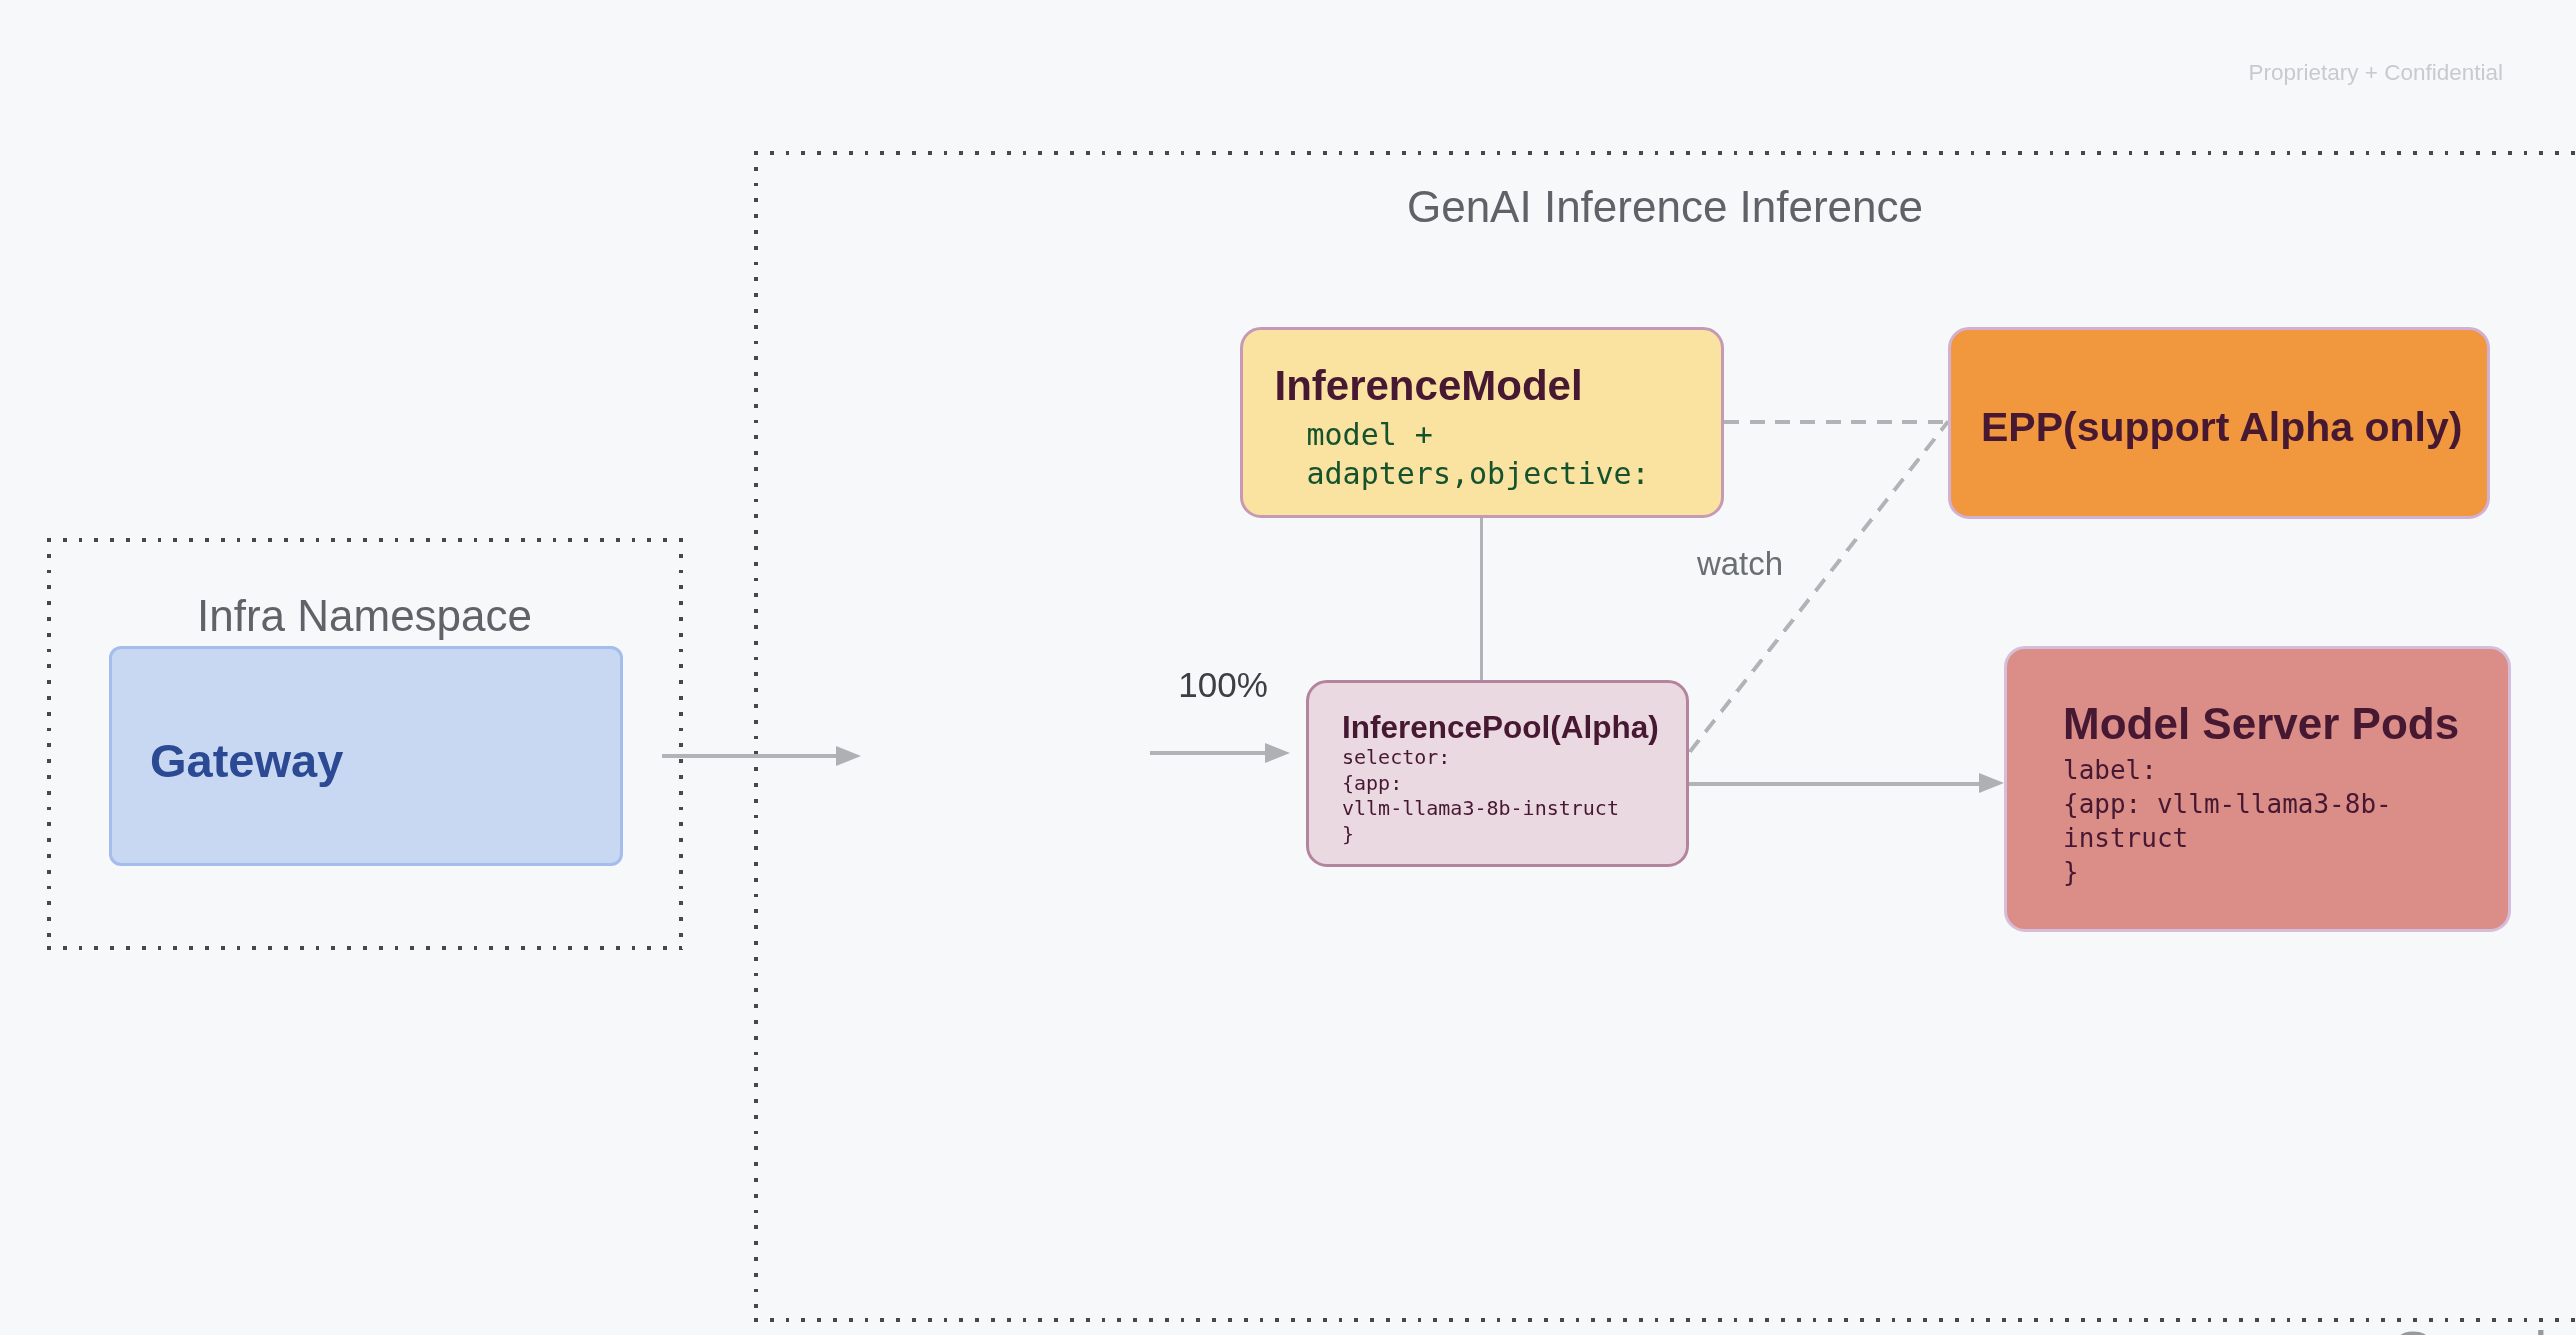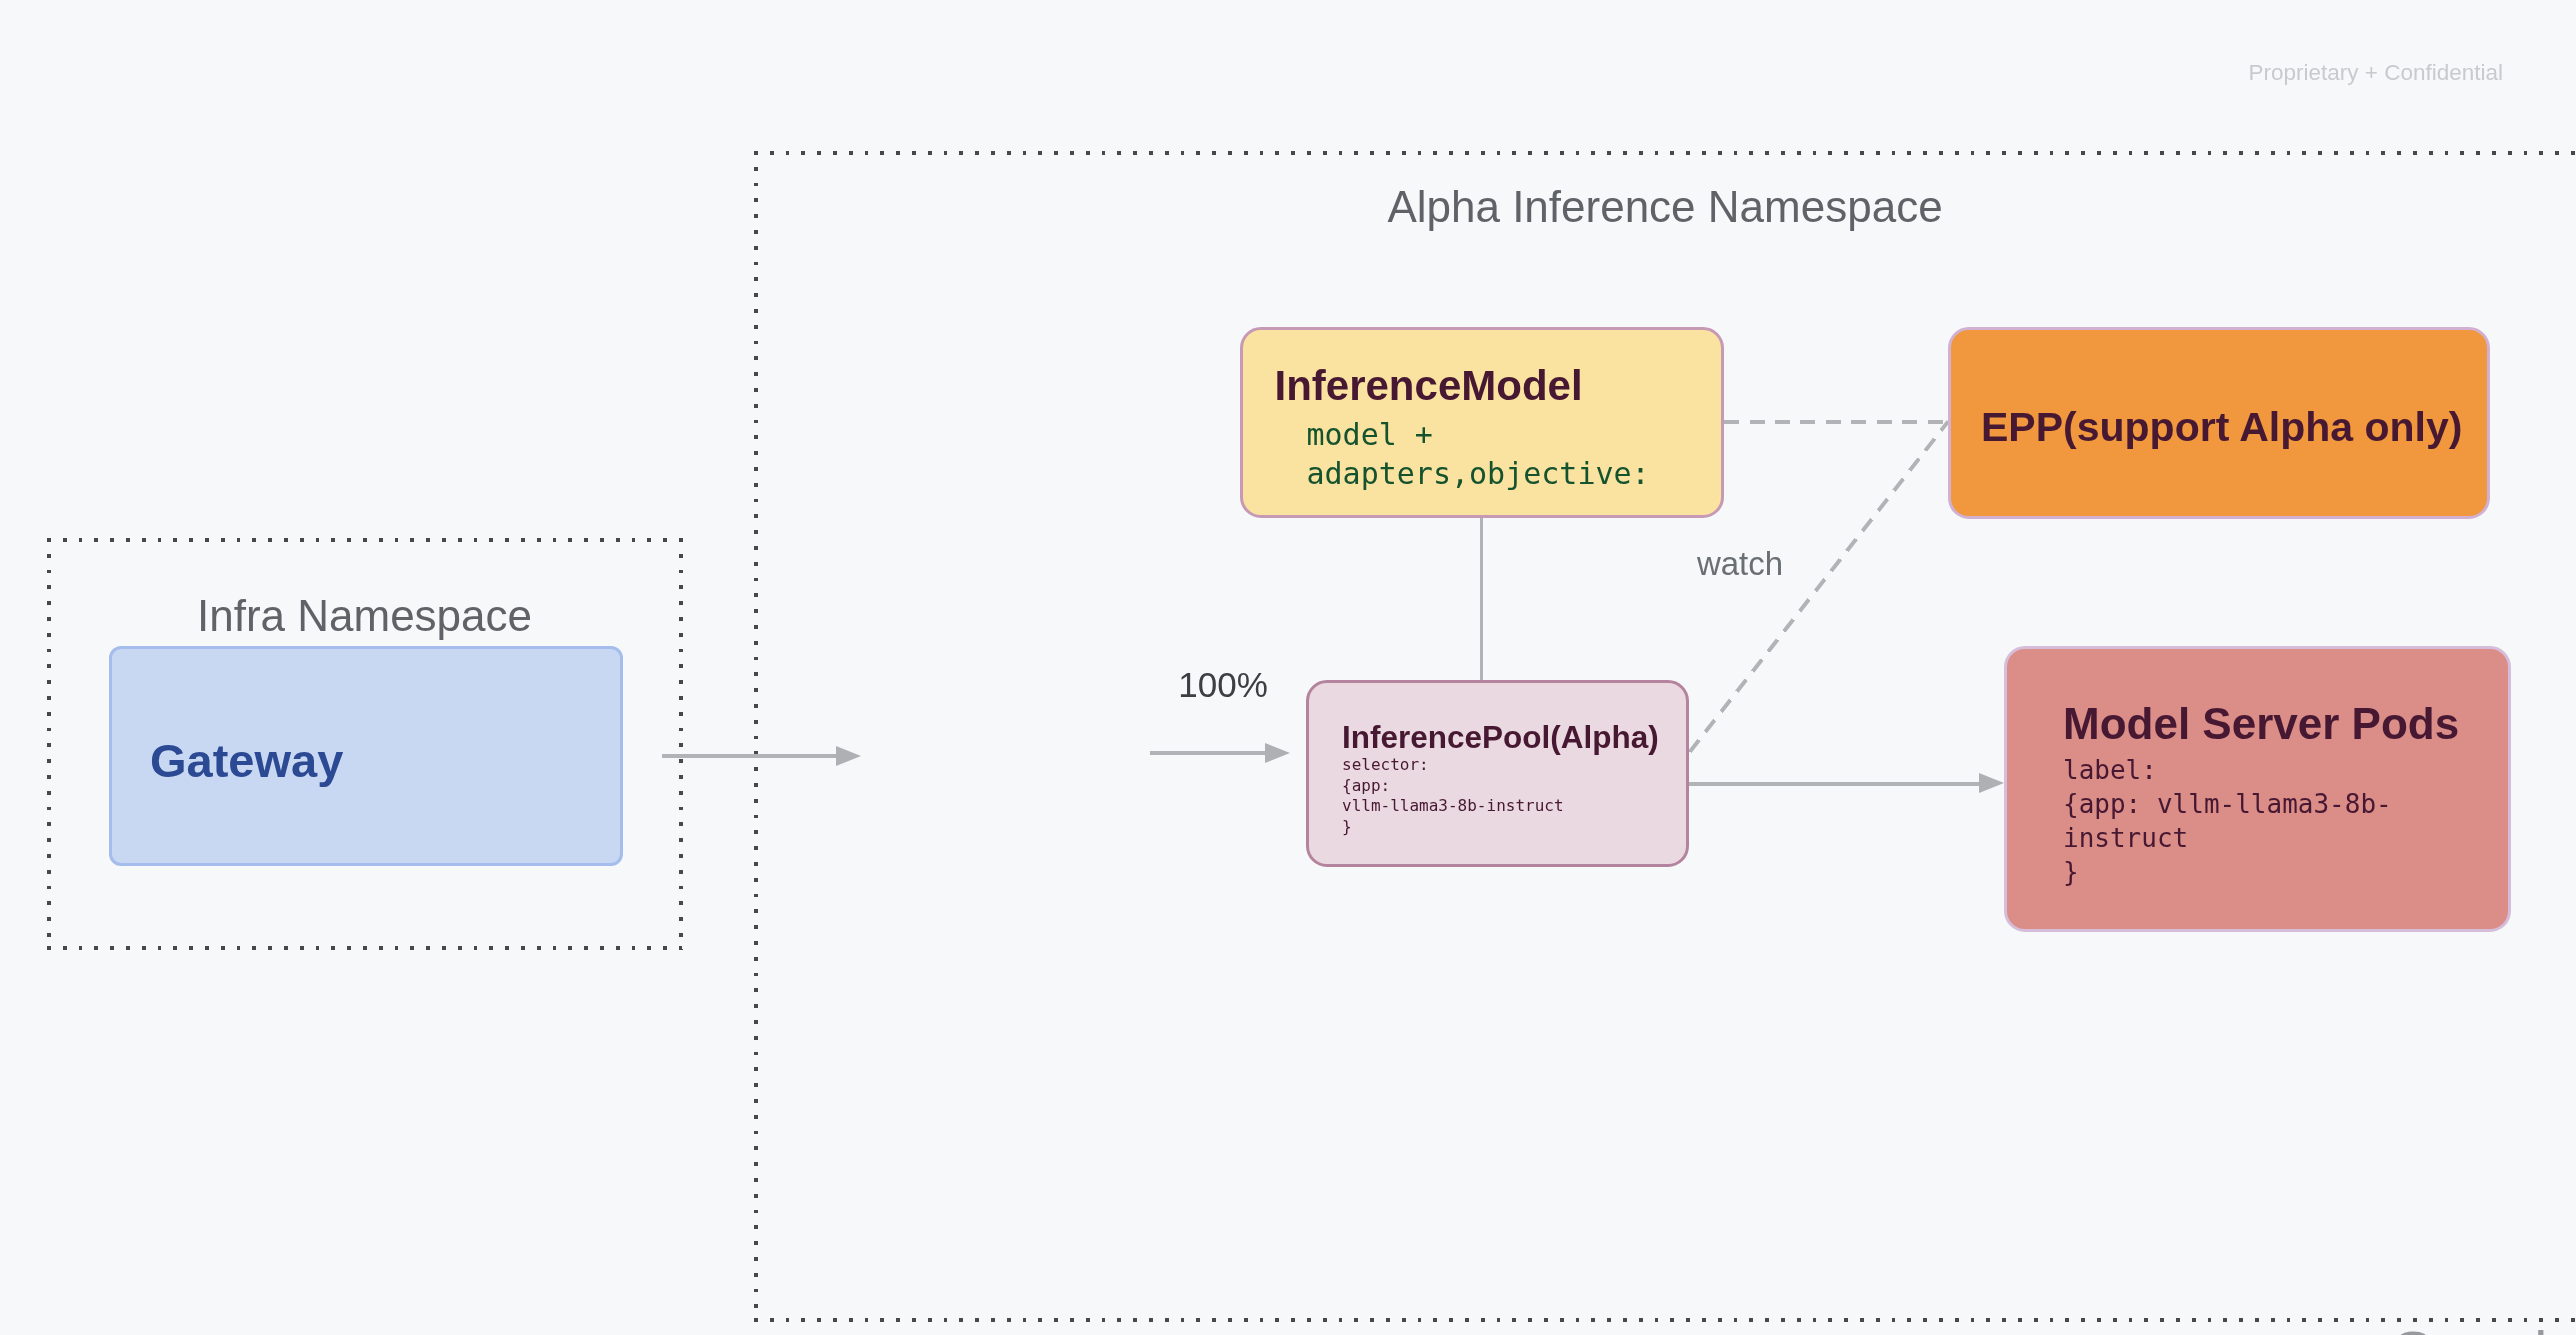--- a/index.html
+++ b/index.html
@@ -31,21 +31,21 @@
   #node-gateway .node-title{color:#2b4a93;font-size:47px;}
   #node-httproute{left:861px;top:629px;width:289px;height:253px;background:#dde9d5;border-color:#a7c695;align-items:center;text-align:center;}
   #node-httproute .node-title{color:#375318;font-size:47px;}
   #node-inference-model{left:1240px;top:327px;width:484px;height:191px;background:#fae2a0;border-color:#c69ab5;padding-left:31.5px;}
   #node-inference-model .node-title{color:#471832;font-size:42px;}
   #node-inference-model .node-body{color:#14532d;font-size:30px;margin-left:32px;}
   #node-epp{left:1948px;top:327px;width:542px;height:192px;background:#f1973e;border-color:#d2b0d2;padding-left:30px;}
   #node-epp .node-title{color:#471832;font-size:41px;}
   #node-inference-pool{left:1306px;top:680px;width:383px;height:187px;background:#ebd9e1;border-color:#b4849e;padding-left:33px;}
   #node-inference-pool .node-title{color:#471832;font-size:31.5px;}
-  #node-inference-pool .node-body{color:#471832;font-size:16px;margin-top:0;line-height:1.28;}
+  #node-inference-pool .node-body{color:#471832;font-size:20px;margin-top:0;line-height:1.28;}
   #node-pods{left:2004px;top:646px;width:507px;height:286px;background:#db8d88;border-color:#d6bdd9;padding-left:56px;}
   #node-pods .node-title{color:#471832;font-size:44px;}
   #node-pods .node-body{color:#471832;font-size:26px;}
   
   .line{position:absolute;height:3.8px;background:#b1b3b6;}
   .vline{position:absolute;width:3px;background:#b1b3b6;}
   .dash{position:absolute;height:3.8px;
     background-image:repeating-linear-gradient(to right,#b1b3b6 0,#b1b3b6 15px,transparent 15px,transparent 25.5px);}
   .head{position:absolute;width:0;height:0;border-top:10.5px solid transparent;border-bottom:10.5px solid transparent;border-left:25.5px solid #aeb0b3;}
   #edge-a-line{left:662px;top:754px;width:175px;}
@@ -67,21 +67,21 @@
 </head>
 <body>
 
 <div class="canvas">
 
   <div id="confidential">Proprietary + Confidential</div>
 
   <div id="genai-top" class="dot-h"></div>
   <div id="genai-left" class="dot-v"></div>
   <div id="genai-bottom" class="dot-h"></div>
-  <div id="genai-title" class="ns-title">Alpha Inference Namespace</div>
+  <div id="genai-title" class="ns-title">GenAI Inference Inference</div>
 
   <div id="infra-top" class="dot-h"></div>
   <div id="infra-bottom" class="dot-h"></div>
   <div id="infra-left" class="dot-v"></div>
   <div id="infra-right" class="dot-v"></div>
   <div id="infra-title" class="ns-title">Infra Namespace</div>
 
   <div id="edge-d" class="vline"></div>
   <div id="edge-e" class="dash"></div>
   <div id="edge-f" class="dash"></div>

